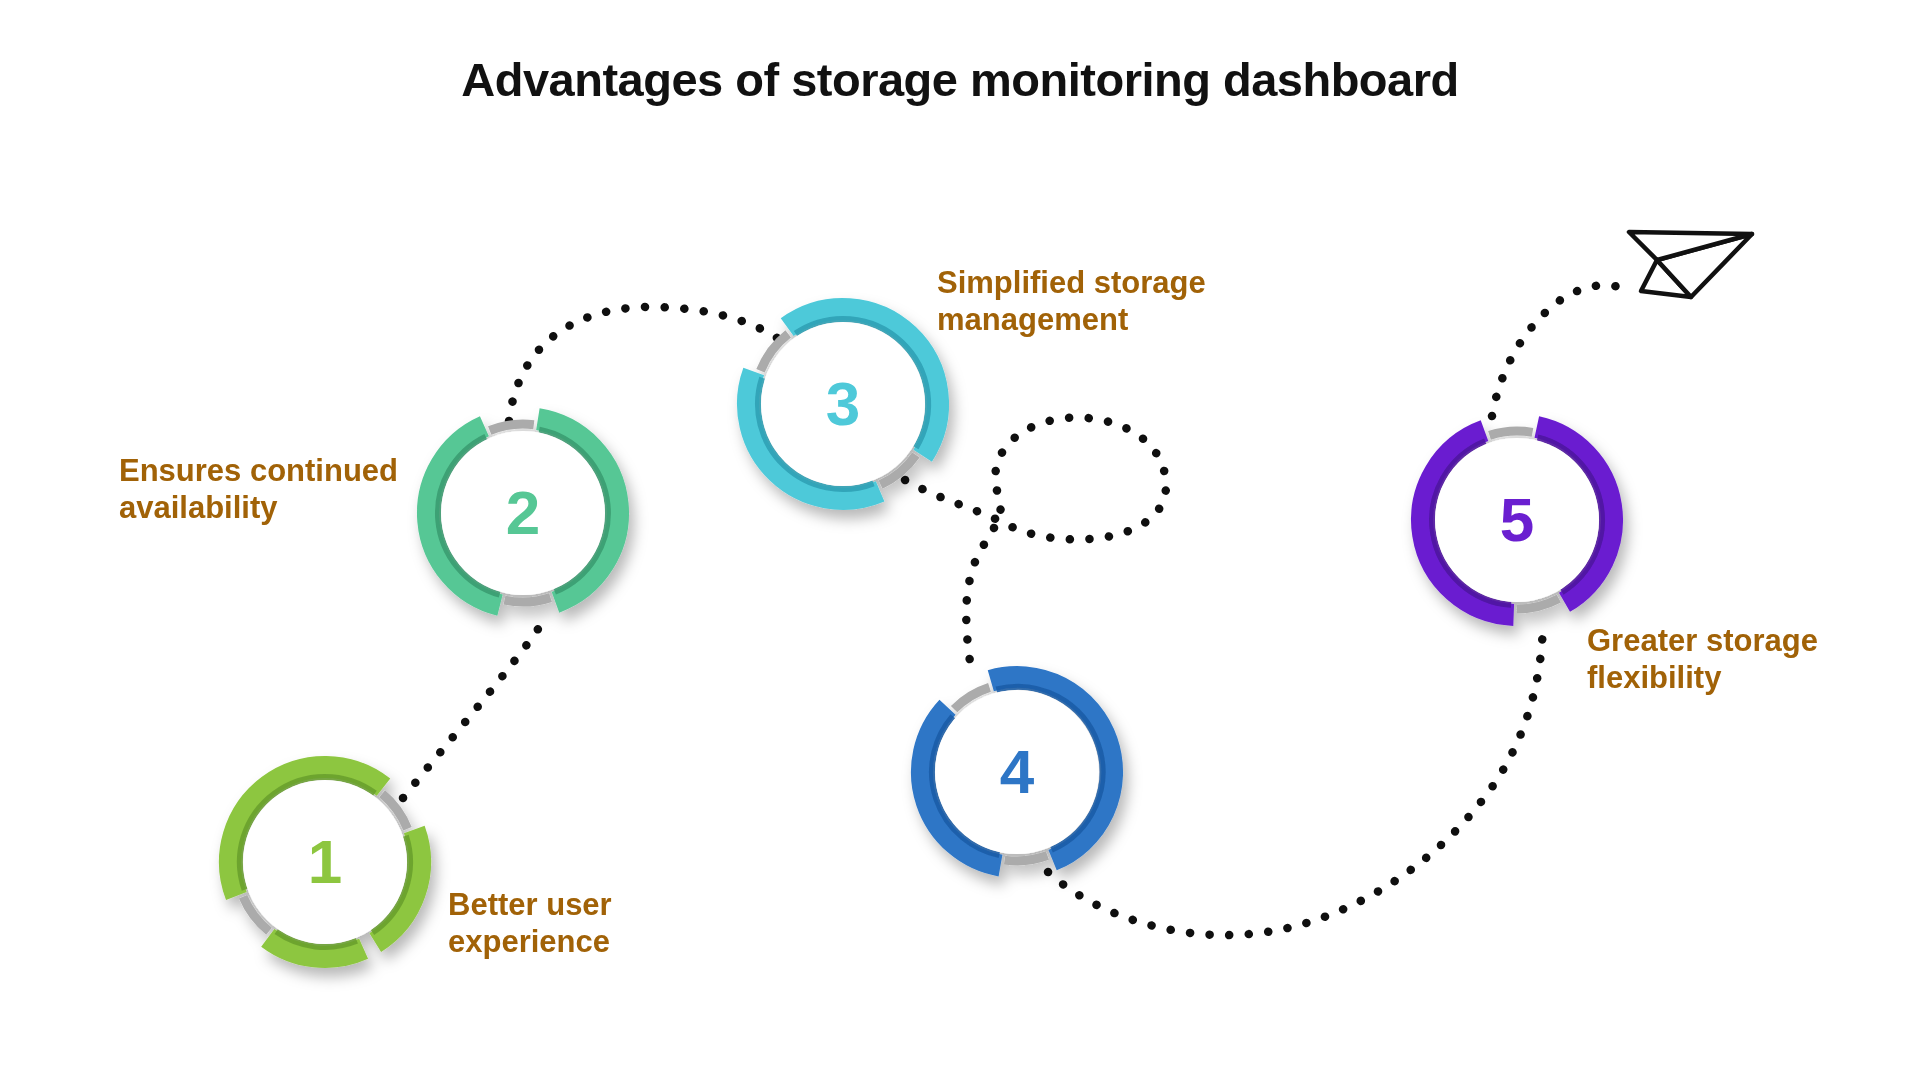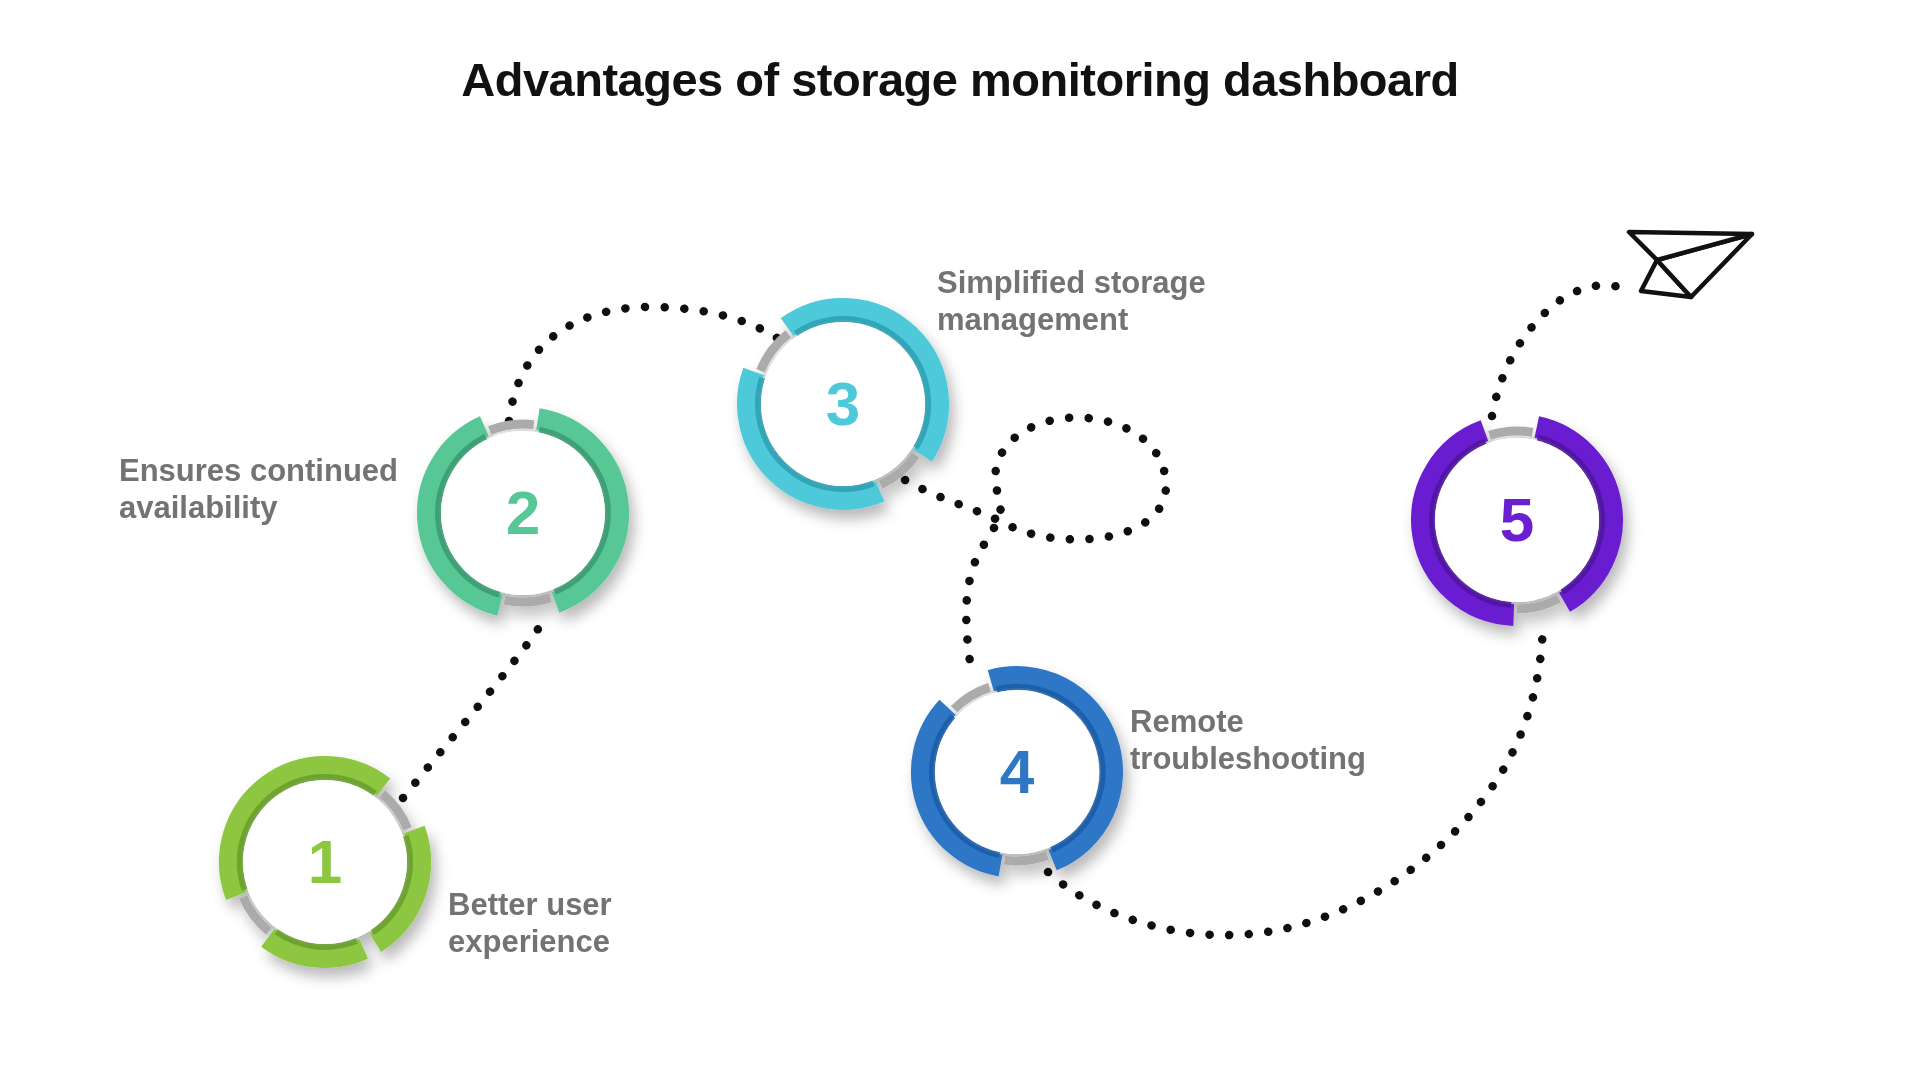--- a/index.html
+++ b/index.html
@@ -7,21 +7,21 @@
     position:relative; width:1920px; height:1080px; background:#ffffff;
     overflow:hidden; font-family:"Liberation Sans", sans-serif;
   }
   #scene { position:absolute; left:0; top:0; }
   .title {
     position:absolute; left:0; right:0; top:52px; text-align:center;
     font-size:47px; font-weight:800; letter-spacing:-0.5px; color:#111111;
   }
   .label {
     position:absolute; font-weight:700; font-size:31px; line-height:1.2;
-    color:#737373; white-space:pre-line;
+    color:#a16207; white-space:pre-line;
   }
   .label.right { }
   .num {
     position:absolute; font-weight:700; font-size:62px;
     transform:translate(-50%,-54%);
   }
 </style>
 </head>
 <body>
 
@@ -97,22 +97,22 @@
   </svg>
 
   <div class="title">Advantages of storage monitoring dashboard</div>
 
   <div class="label" style="left:448px; top:876px;margin-top:10px;">Better user
 experience</div>
   <div class="label right" style="right:1522px; top:452px;">Ensures continued
 availability</div>
   <div class="label" style="left:937px; top:264px;">Simplified storage
 management</div>
-  <div class="label" style="left:1130px; top:703px;">Remote
-troubleshooting</div>
+  <div class="label" style="left:1587px; top:622px;">Greater storage
+flexibility</div>
 
   <div class="num" style="left: 325px; top: 864px; color: rgb(141, 198, 63);">1</div>
   <div class="num" style="left: 523px; top: 515px; color: rgb(86, 199, 149);">2</div>
   <div class="num" style="left: 843px; top: 406px; color: rgb(78, 201, 217);">3</div>
   <div class="num" style="left: 1017px; top: 774px; color: rgb(46, 118, 198);">4</div>
   <div class="num" style="left: 1517px; top: 522px; color: rgb(106, 31, 208);">5</div>
 
 </div>
 
 </body></html>

